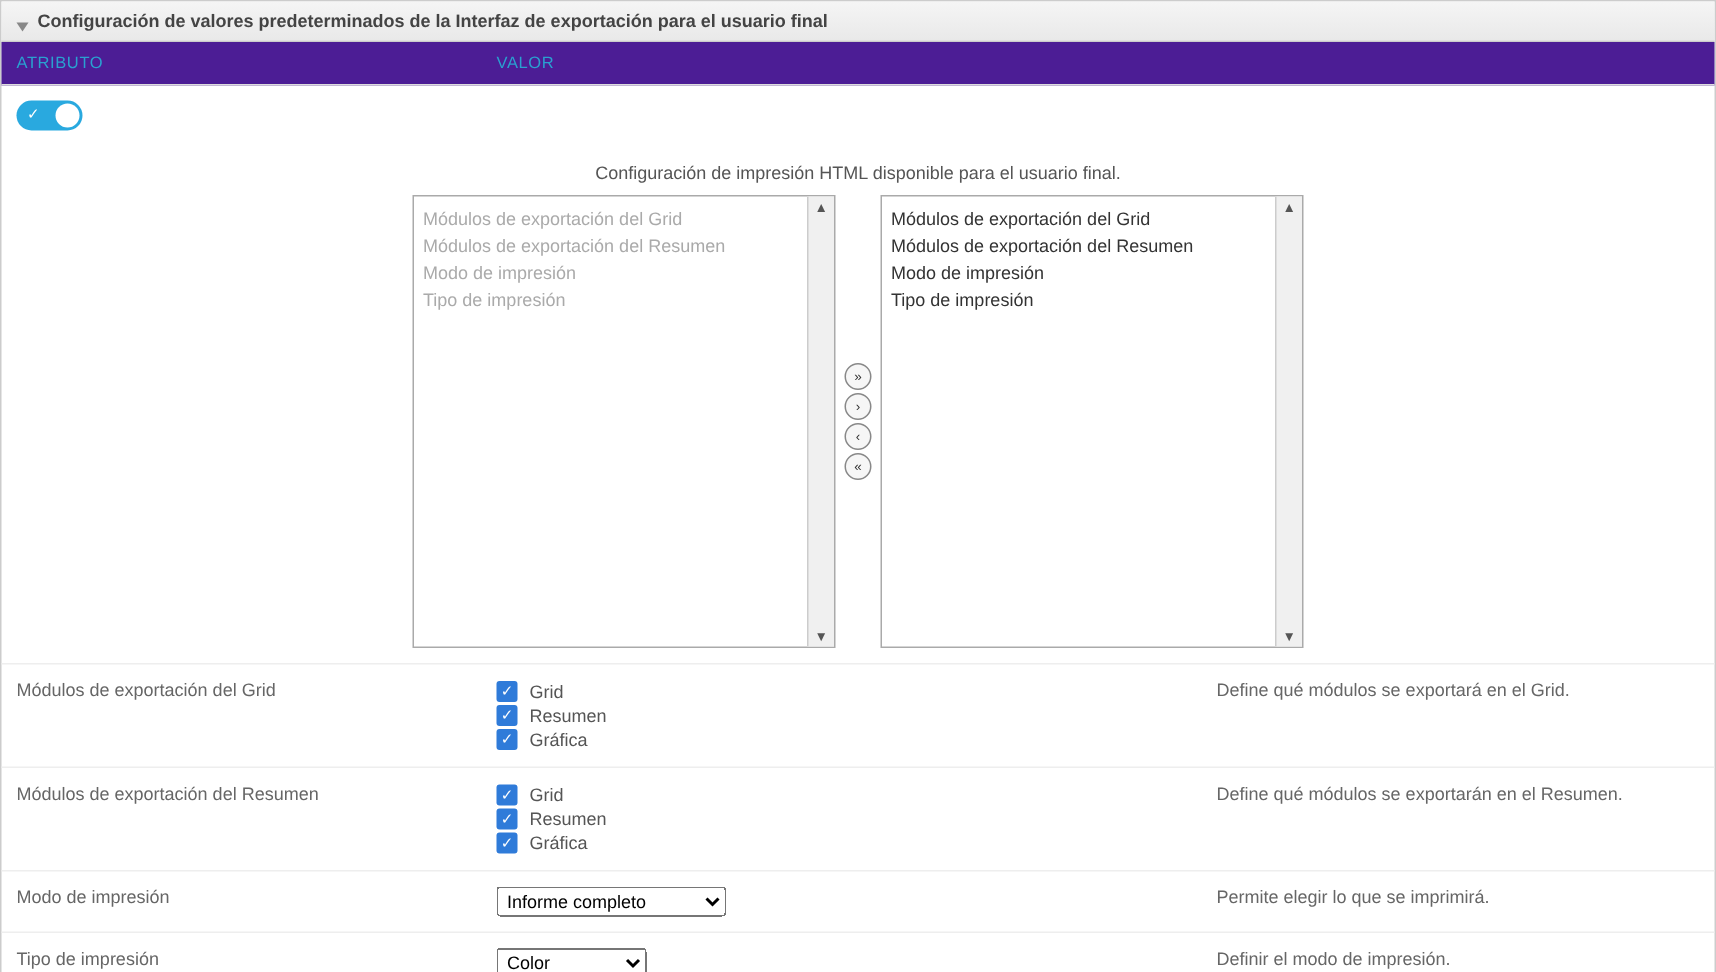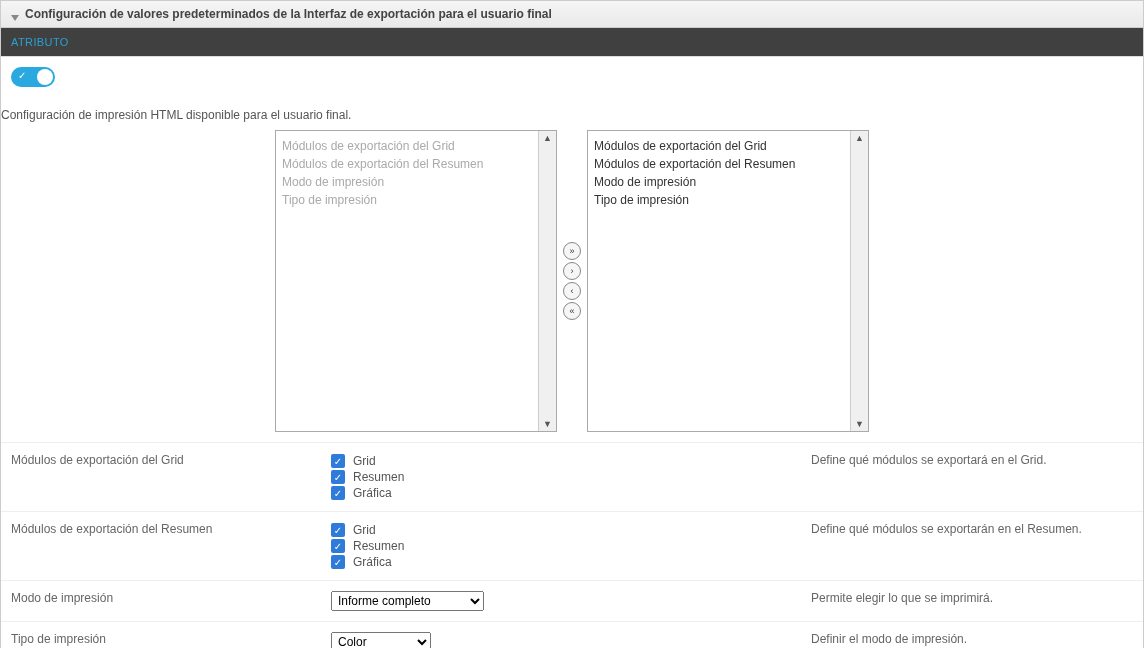--- a/index.html
+++ b/index.html
@@ -1,32 +1,32 @@
 <!DOCTYPE html>
 <html><head>
 <meta charset="utf-8">
 <style>
 html,body{margin:0;padding:0;font-family:Arial,Helvetica,sans-serif;font-size:12px;color:#555;background:#fff}
 .panel{width:1144px;border:1px solid #ccc;box-sizing:border-box}
 .panel-header{background:linear-gradient(#f5f5f5,#e9e9e9);border-bottom:1px solid #ccc;padding:6px 10px;font-weight:bold;color:#444;display:flex;align-items:flex-end;gap:6px}
 .caret{display:inline-block;width:0;height:0;border-left:4px solid transparent;border-right:4px solid transparent;border-top:6px solid #888}
-.col-headers{display:flex;background:#404040;border-bottom:1px solid #ddd}
+.col-headers{display:flex;background:#4c1d95;border-bottom:1px solid #ddd}
 .col-headers div{padding:8px 10px;color:#2aa0d0;font-size:11px;letter-spacing:.4px}
 .col-attr{width:320px;box-sizing:border-box}
 .col-val{width:480px;box-sizing:border-box}
 .col-desc{flex:1}
 .row{display:flex;border-bottom:1px solid #eee;padding:8px 0}
 .row .cell{padding:2px 10px;box-sizing:border-box}
 .row .attr{width:320px;color:#666}
 .row .val{width:480px}
 .row .desc{flex:1;color:#666}
 .toggle{position:relative;width:44px;height:20px;background:#29a9df;border-radius:10px;display:inline-block}
 .toggle .knob{position:absolute;right:2px;top:2px;width:16px;height:16px;background:#fff;border-radius:50%}
 .toggle .check{position:absolute;left:7px;top:3px;color:#fff;font-size:10px}
-.config-label{text-align:left;margin:8px 0;color:#555}
+.config-label{text-align:center;margin:8px 0;color:#555}
 .dual-wrap{display:flex;align-items:center;justify-content:center;gap:6px;padding:0 10px 10px 10px}
 .listbox{width:280px;height:300px;border:1px solid #aaa;background:#fff;position:relative;display:flex}
 .listbox .items{flex:1;padding:6px 4px;overflow:hidden}
 .listbox .items div{padding:2px 2px;color:#333;font-size:12px}
 .listbox .items.ghost div{color:#aaa}
 .listbox .scroll{width:17px;background:#f0f0f0;border-left:1px solid #ccc;display:flex;flex-direction:column;justify-content:space-between;align-items:center}
 .scroll .arr{font-size:9px;color:#555;padding:2px 0;cursor:pointer}
 .mid-btns{display:flex;flex-direction:column;gap:2px}
 .mid-btns button{width:18px;height:18px;border:1px solid #888;border-radius:50%;background:#f6f6f6;font-size:9px;line-height:14px;padding:0;cursor:pointer;color:#333}
 .indent{padding-left:14px}
@@ -38,20 +38,21 @@
 <body>
 
 <div class="panel">
   <div class="panel-header">
     <span class="caret"></span>
     <span>Configuración de valores predeterminados de la Interfaz de exportación para el usuario final</span>
   </div>
 
   <div class="col-headers">
     <div class="col-attr">ATRIBUTO</div>
+    <div class="col-val">VALOR</div>
   </div>
 
   <div style="border-bottom:1px solid #eee">
     <div class="row" style="border-bottom:none">
       <div class="cell val">
         <span class="toggle">
           <span class="check">✓</span>
           <span class="knob"></span>
         </span>
       </div>

